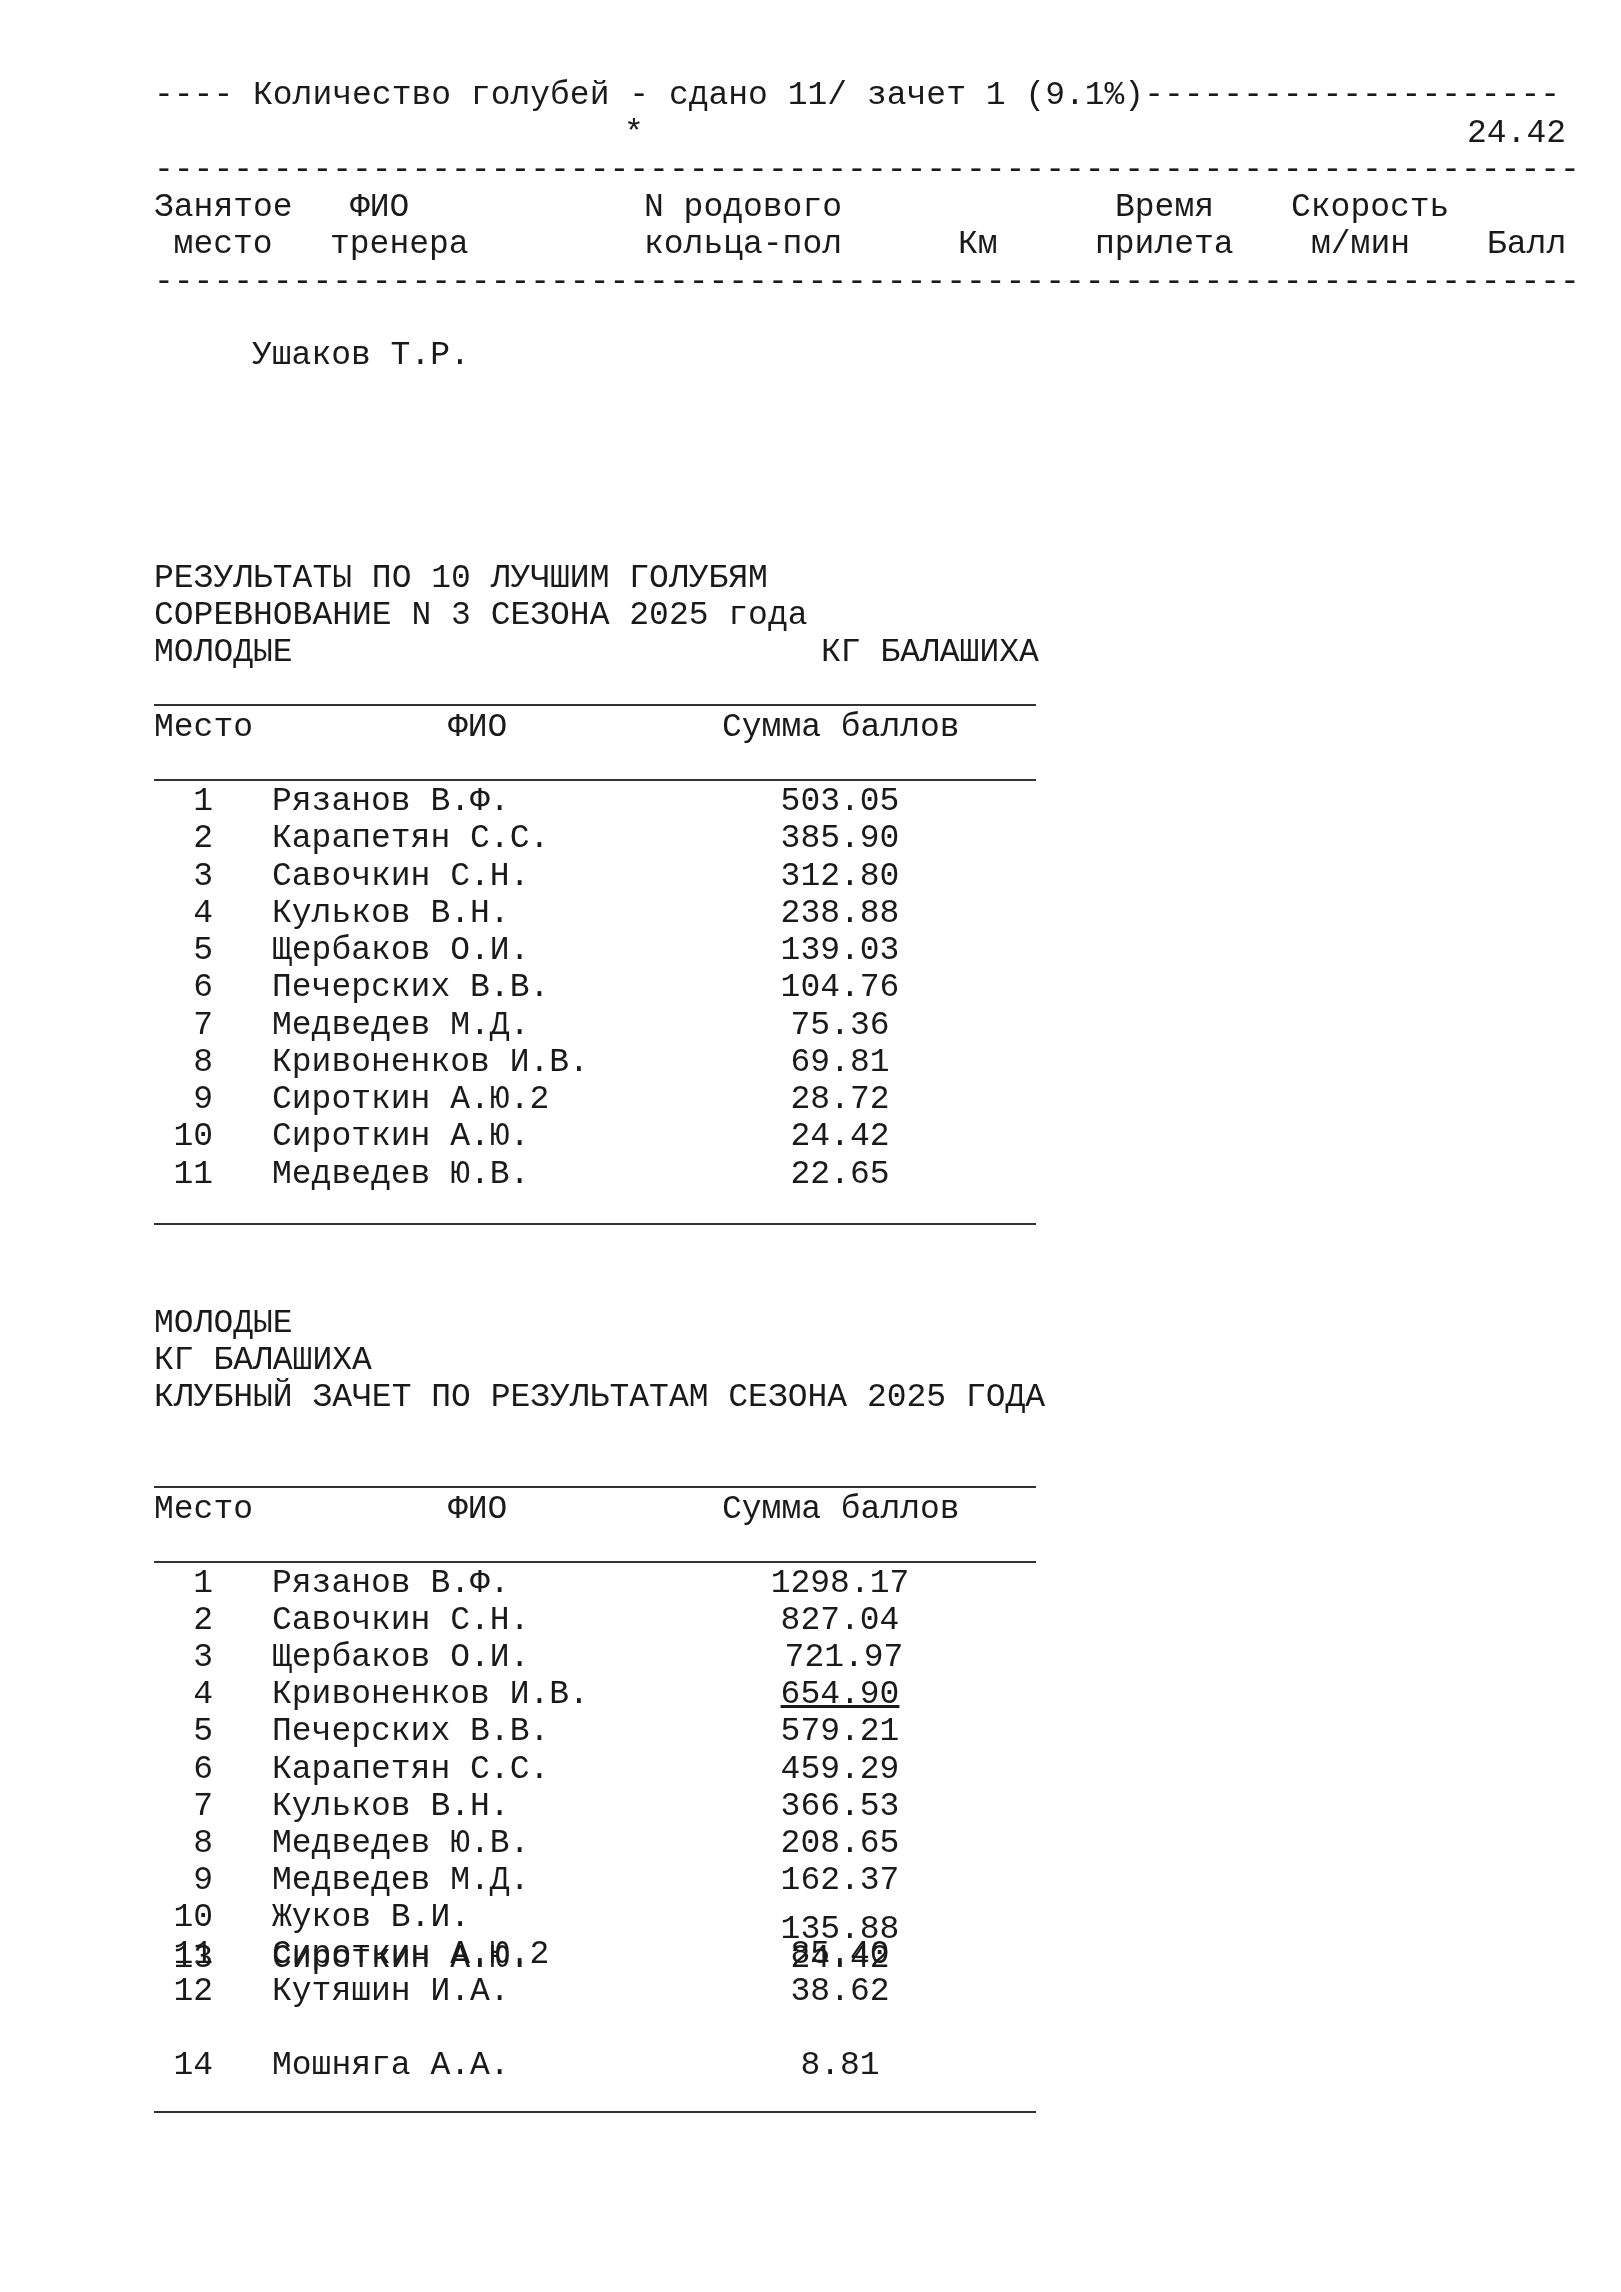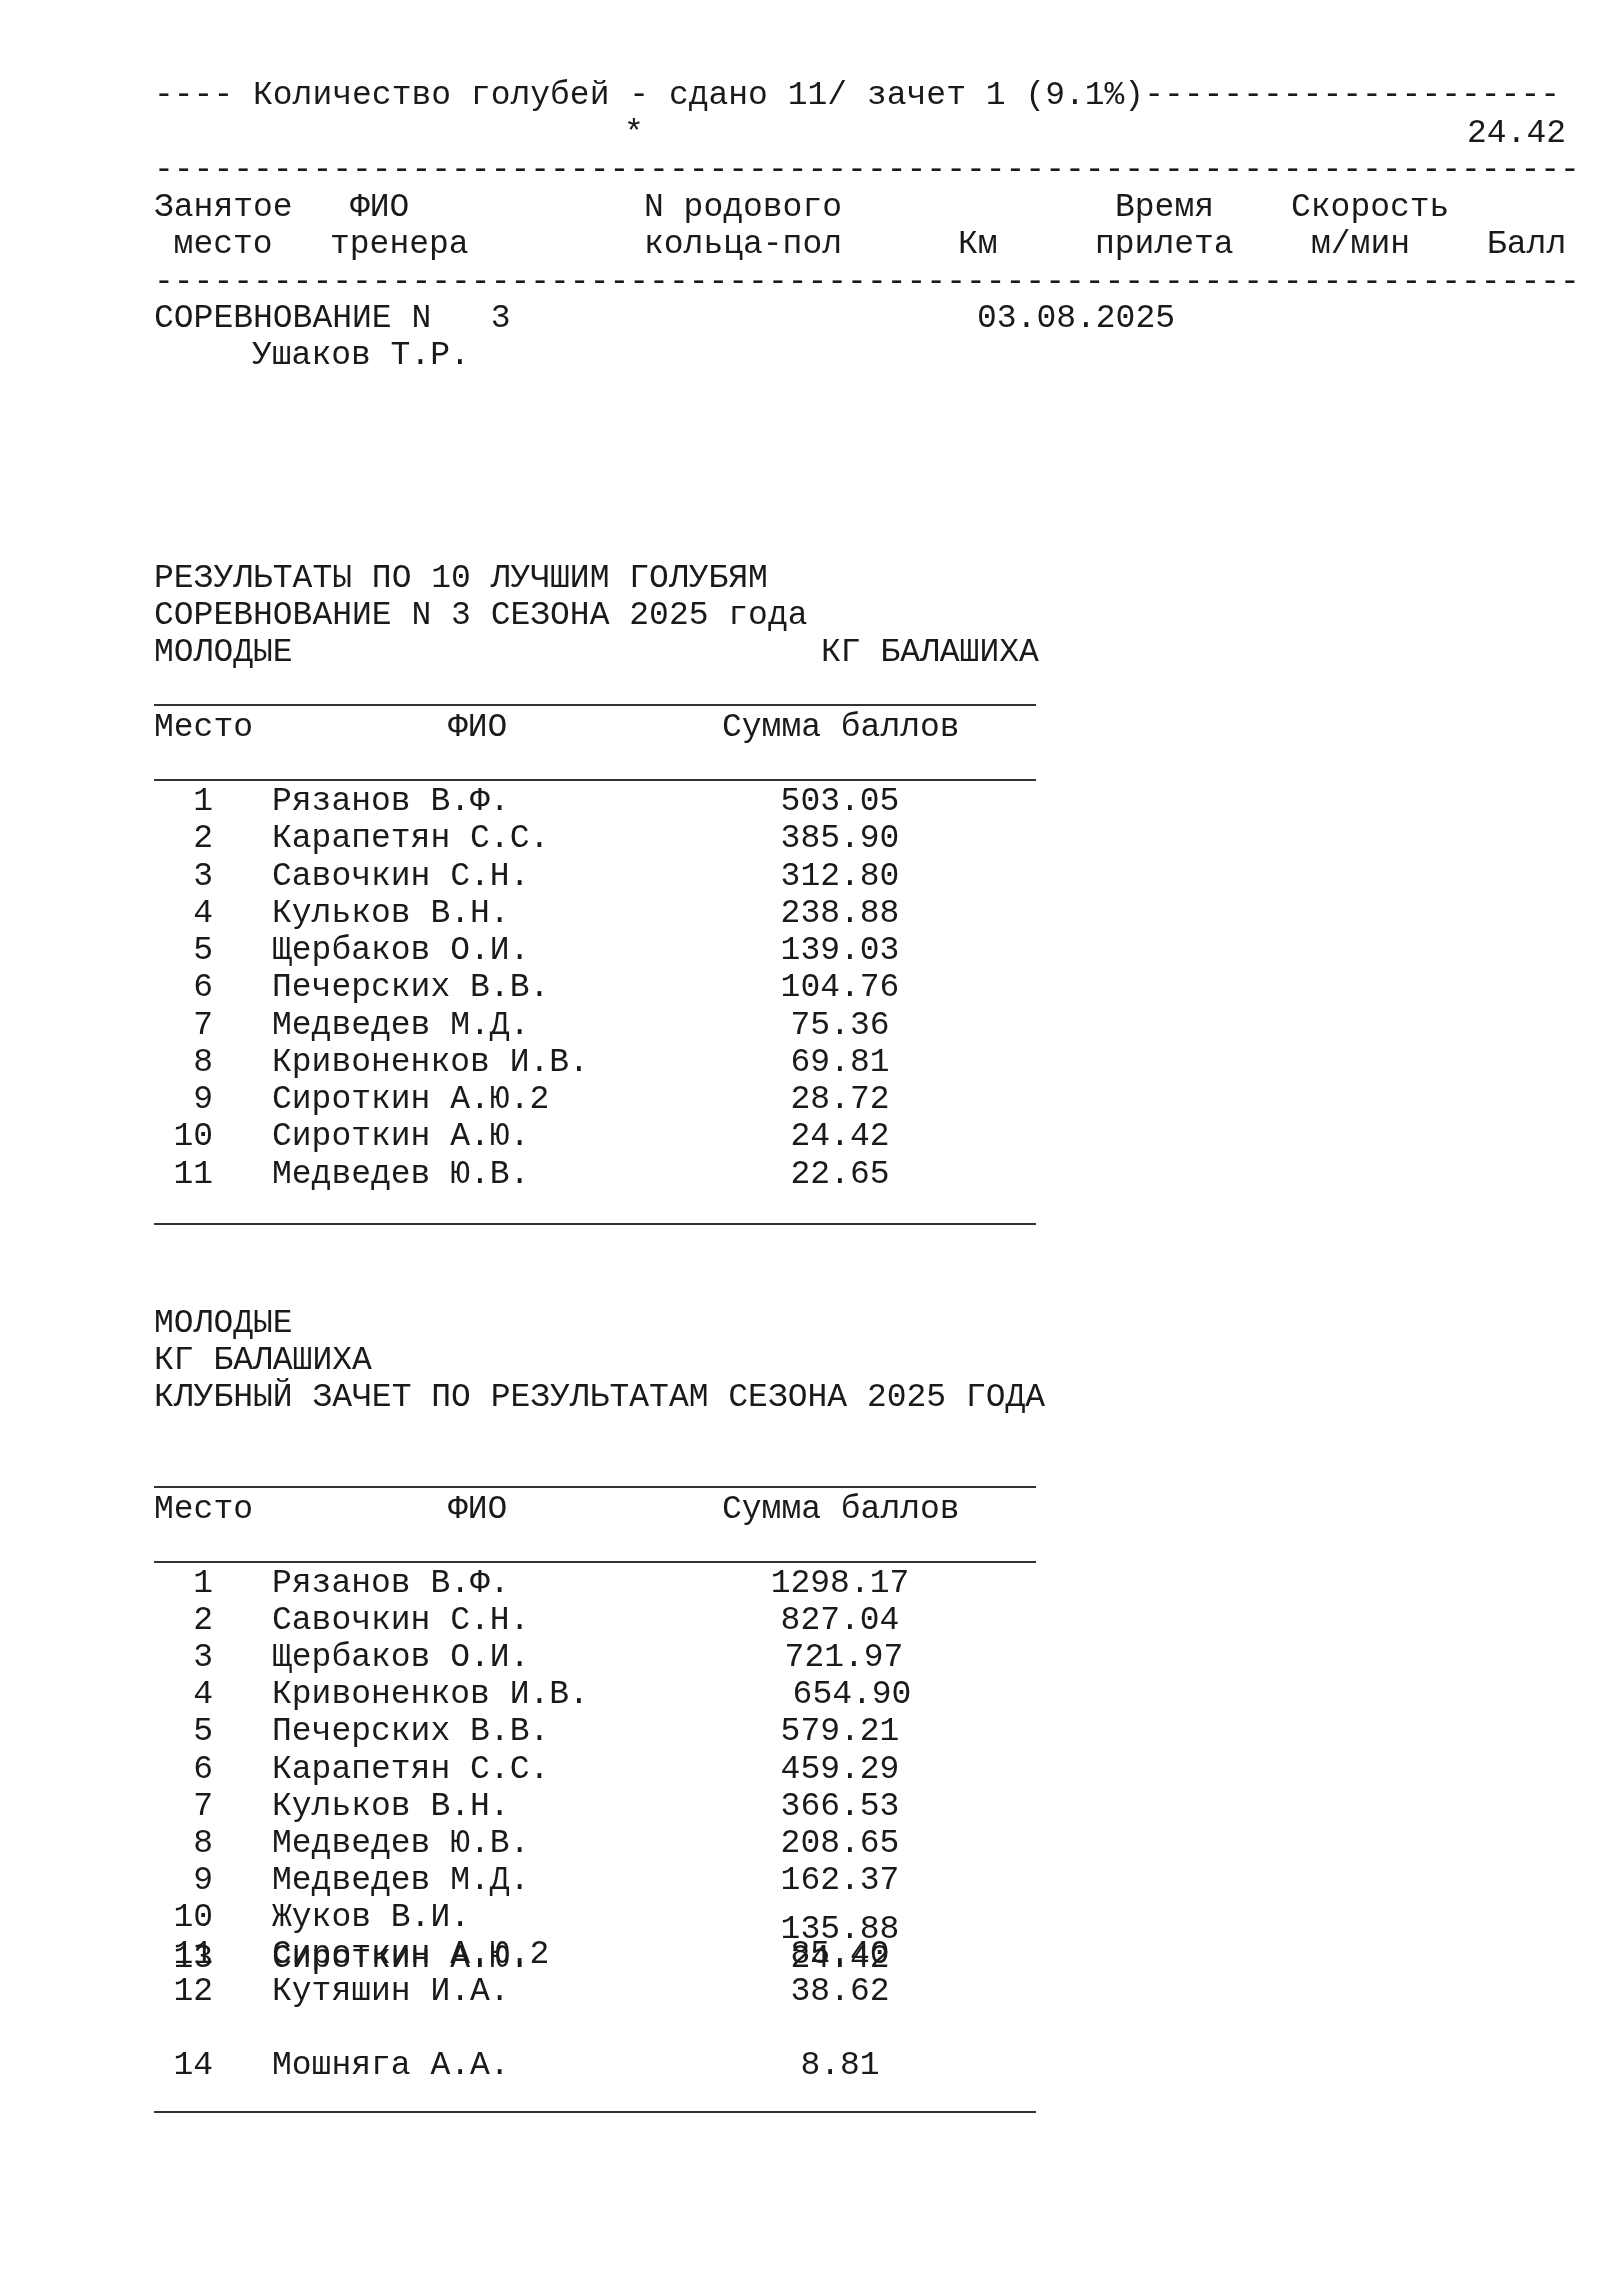--- a/index.html
+++ b/index.html
@@ -47,24 +47,20 @@
     <span class="c" style="left:176px;">тренера</span>
     <span class="c" style="left:490px;">кольца-пол</span>
     <span class="c" style="left:804px;">Км</span>
     <span class="c" style="left:941px;">прилета</span>
     <span class="c" style="left:1157px;">м/мин</span>
     <span class="c" style="left:1333px;">Балл</span>
   </div>
 
   <div class="ln" style="top:264px;">------------------------------------------------------------------------</div>
 
-  <div class="ln" style="top:300px; width:1411px;">
-    <span class="c" style="left:0px;">СОРЕВНОВАНИЕ N   3</span>
-    <span class="c" style="left:823px;">03.08.2025</span>
-  </div>
   <div class="ln" style="top:337px; width:1411px;">
     <span class="c" style="left:98px;">Ушаков Т.Р.</span>
   </div>
 
   <div class="ln" style="top:560px;">РЕЗУЛЬТАТЫ ПО 10 ЛУЧШИМ ГОЛУБЯМ</div>
   <div class="ln" style="top:597px;">СОРЕВНОВАНИЕ N 3 СЕЗОНА 2025 года</div>
   <div class="ln" style="top:634px; width:882px;">
     <span class="c" style="left:0px;">МОЛОДЫЕ</span>
     <span class="c" style="left:667px;">КГ БАЛАШИХА</span>
   </div>
@@ -100,21 +96,21 @@
     <span class="c" style="left:0px;">Место</span>
     <span class="c" style="left:294px;">ФИО</span>
     <span class="c" style="left:568px;">Сумма баллов</span>
   </div>
   <div class="uline" style="top:1561px;"></div>
 
   <div id="season-rows">
       <div class="ln row" style="top: 1565px;"><span class="c num" style="left: 0px;">1</span><span class="c" style="left: 118px;">Рязанов В.Ф.</span><span class="c val" style="left: 588px;">1298.17</span></div>
       <div class="ln row" style="top: 1602px;"><span class="c num" style="left: 0px;">2</span><span class="c" style="left: 118px;">Савочкин С.Н.</span><span class="c val" style="left: 588px;">827.04</span></div>
       <div class="ln row" style="top: 1639px;"><span class="c num" style="left: 0px;">3</span><span class="c" style="left: 118px;">Щербаков О.И.</span><span class="c val" style="left: 592px;">721.97</span></div>
-      <div class="ln row" style="top: 1676px;"><span class="c num" style="left: 0px;">4</span><span class="c" style="left: 118px;">Кривоненков И.В.</span><span class="c val" style="left: 600px;">654.90</span></div>
+      <div class="ln row" style="top: 1676px;"><span class="c num" style="left: 0px;">4</span><span class="c" style="left: 118px;">Кривоненков И.В.</span><span class="c val" style="left: 588px; text-decoration: underline;">654.90</span></div>
       <div class="ln row" style="top: 1713px;"><span class="c num" style="left: 0px;">5</span><span class="c" style="left: 118px;">Печерских В.В.</span><span class="c val" style="left: 588px;">579.21</span></div>
       <div class="ln row" style="top: 1751px;"><span class="c num" style="left: 0px;">6</span><span class="c" style="left: 118px;">Карапетян С.С.</span><span class="c val" style="left: 588px;">459.29</span></div>
       <div class="ln row" style="top: 1788px;"><span class="c num" style="left: 0px;">7</span><span class="c" style="left: 118px;">Кульков В.Н.</span><span class="c val" style="left: 588px;">366.53</span></div>
       <div class="ln row" style="top: 1825px;"><span class="c num" style="left: 0px;">8</span><span class="c" style="left: 118px;">Медведев Ю.В.</span><span class="c val" style="left: 588px;">208.65</span></div>
       <div class="ln row" style="top: 1862px;"><span class="c num" style="left: 0px;">9</span><span class="c" style="left: 118px;">Медведев М.Д.</span><span class="c val" style="left: 588px;">162.37</span></div>
       <div class="ln row" style="top: 1899px;"><span class="c num" style="left: 0px;">10</span><span class="c" style="left: 118px;">Жуков В.И.</span><span class="c val" style="left: 588px; margin-top: 12px;">135.88</span></div>
       <div class="ln row" style="top: 1936px;"><span class="c num" style="left: 0px;">11</span><span class="c" style="left: 118px;">Сироткин А.Ю.2</span><span class="c val" style="left: 588px;">85.40</span></div>
       <div class="ln row" style="top: 1973px;"><span class="c num" style="left: 0px;">12</span><span class="c" style="left: 118px;">Кутяшин И.А.</span><span class="c val" style="left: 588px;">38.62</span></div>
       <div class="ln row" style="top: 1940px;"><span class="c num" style="left: 0px;">13</span><span class="c" style="left: 118px;">Сироткин А.Ю.</span><span class="c val" style="left: 588px;">24.42</span></div>
       <div class="ln row" style="top: 2047px;"><span class="c num" style="left: 0px;">14</span><span class="c" style="left: 118px;">Мошняга А.А.</span><span class="c val" style="left: 588px;">8.81</span></div>

